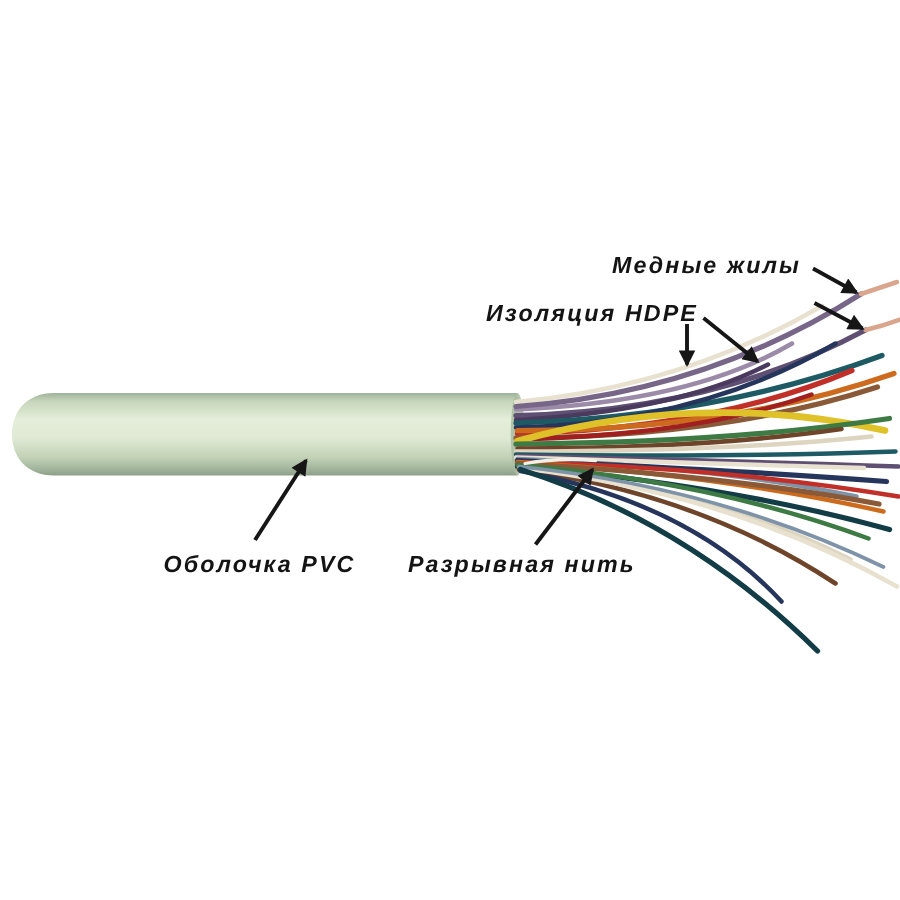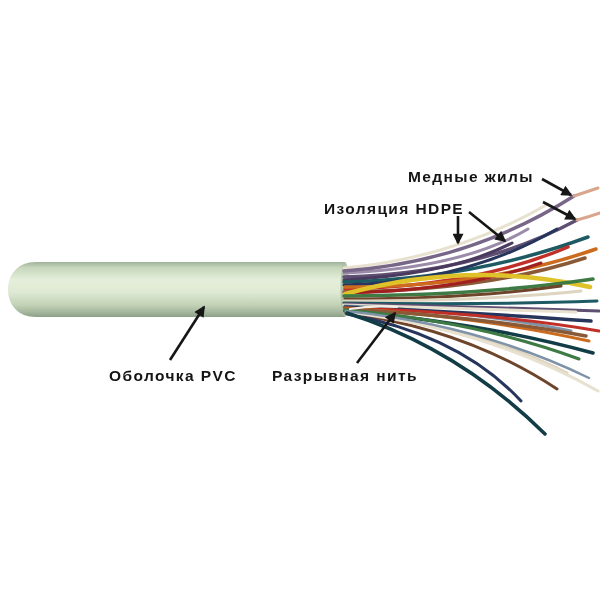--- a/index.html
+++ b/index.html
@@ -1,16 +1,16 @@
 <!DOCTYPE html>
 <html><head>
 <meta charset="utf-8">
 <style>
   html,body{margin:0;padding:0;background:#ffffff;}
-  .canvas{position:relative;width:600px;height:600px;background:#ffffff;overflow:hidden;}
+  .canvas{position:relative;width:600px;height:600px;background:#ffffff;overflow:hidden;font-style:italic;}
   svg{display:block;}
   .lbl{
     font-family:"Liberation Sans","DejaVu Sans",sans-serif;
     font-size:15.5px;
     font-weight:700;
     letter-spacing:1.4px;
     fill:#141414;
   }
   .arrow-line{stroke:#161616;stroke-width:2.6;}
   .wire{fill:none;stroke-linecap:round;}

